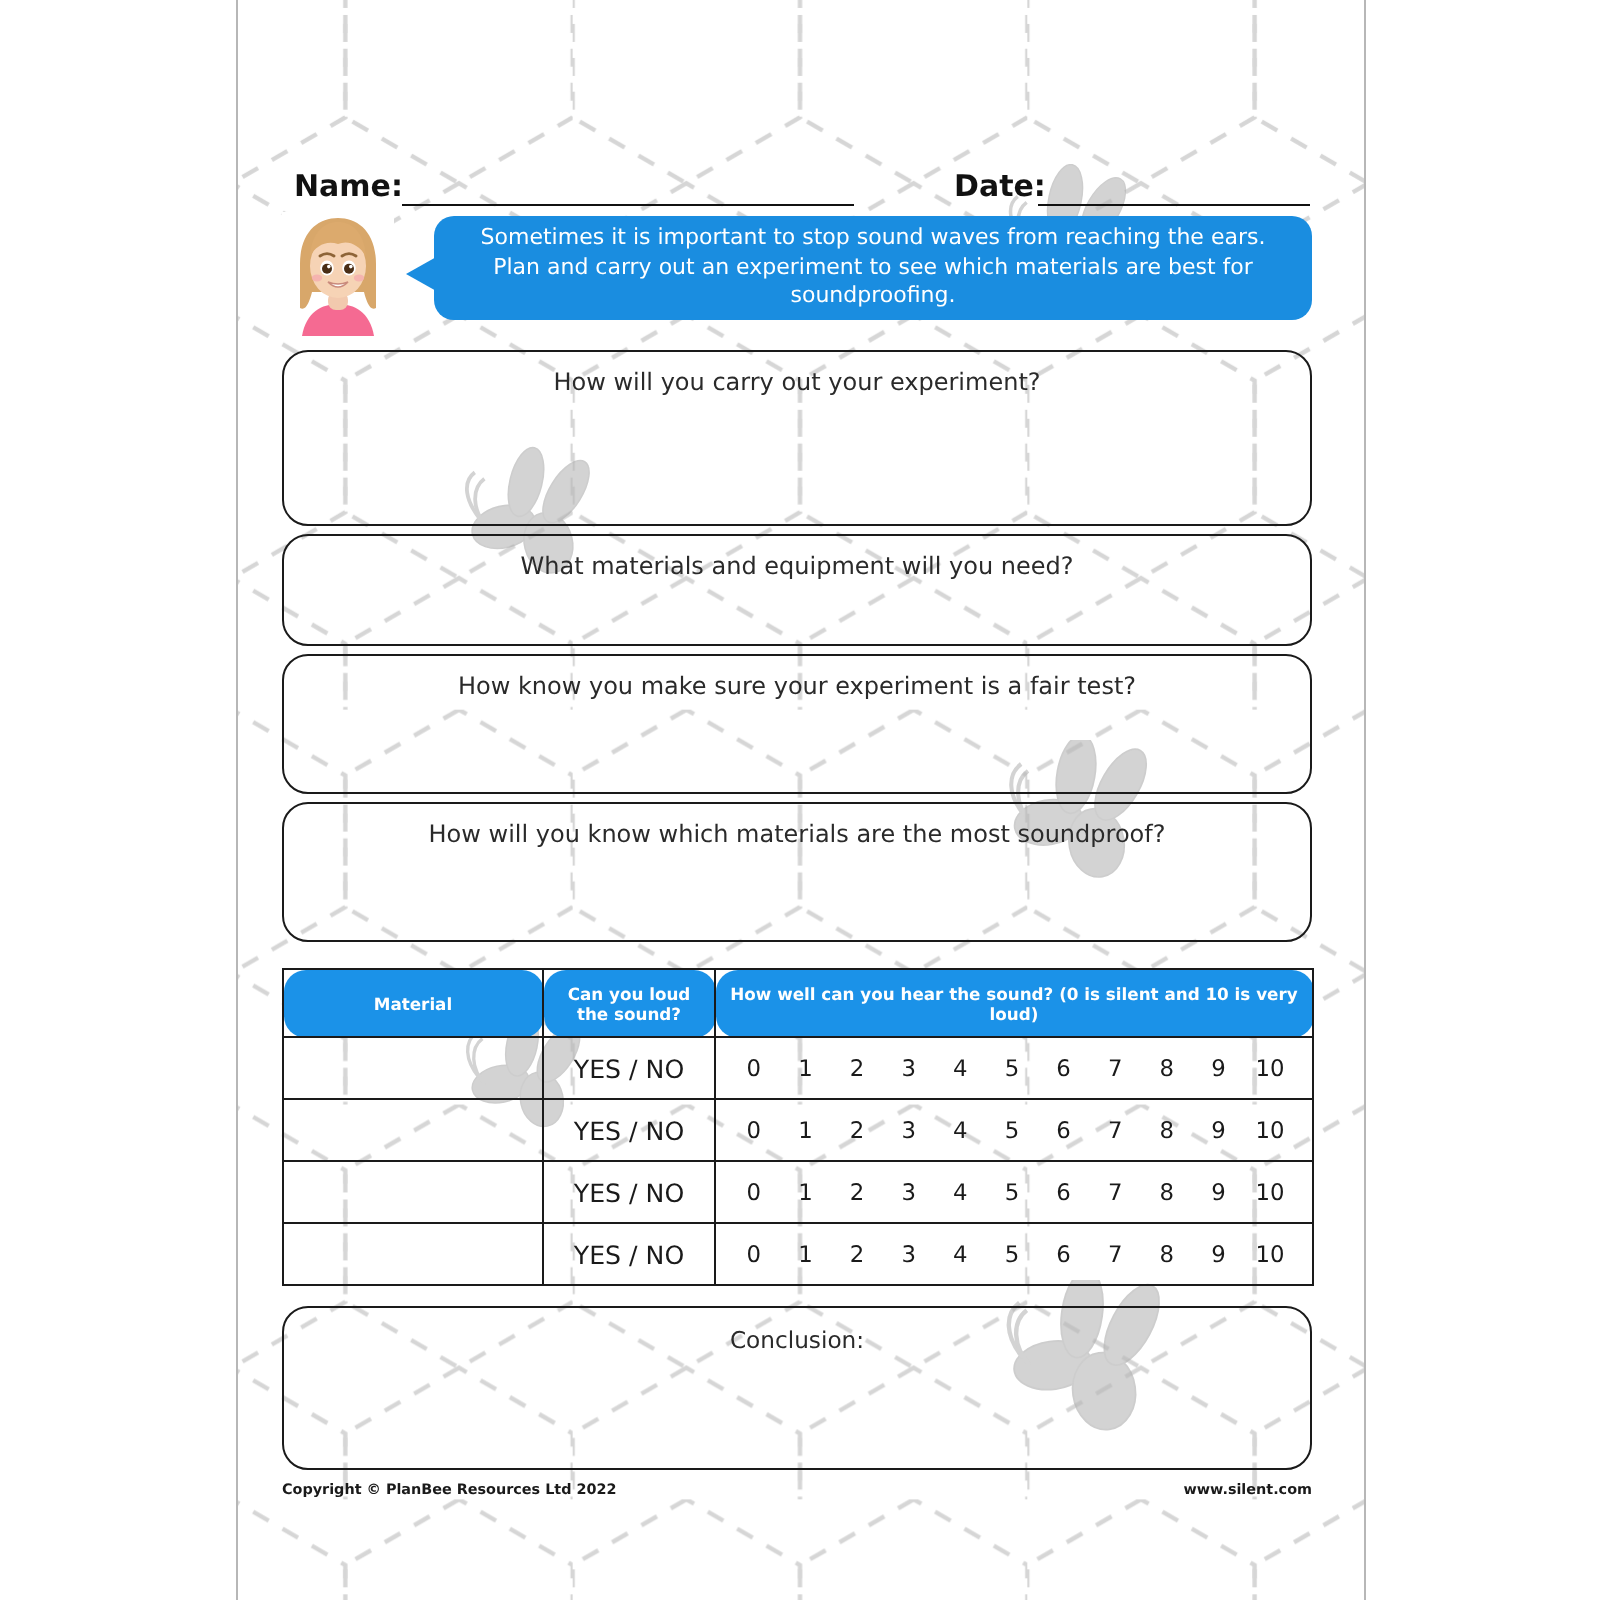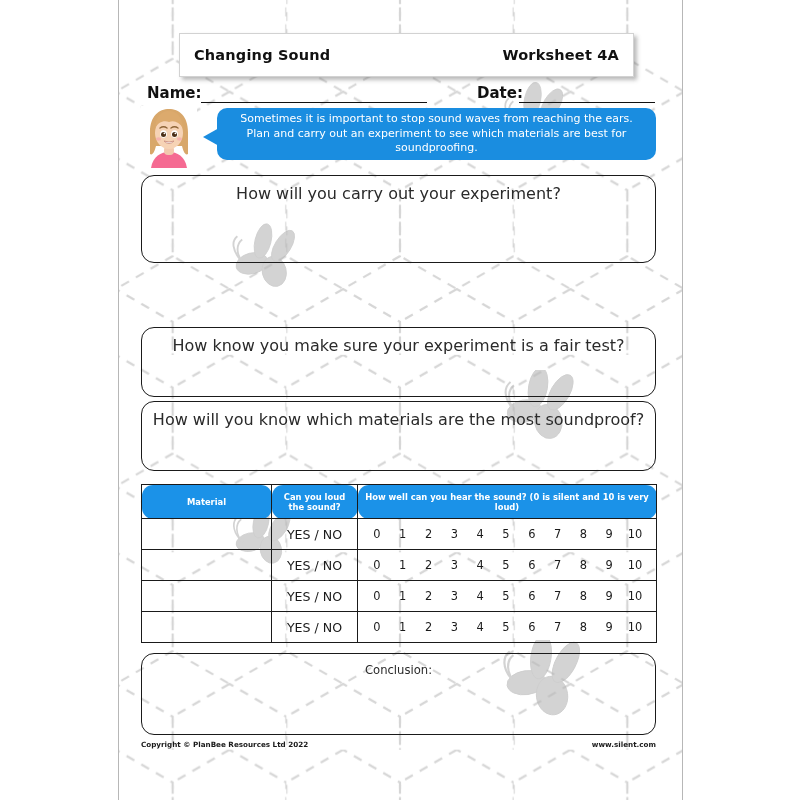--- a/index.html
+++ b/index.html
@@ -156,21 +156,21 @@
     left: 22px;
     width: 515px;
     border: 1.5px solid #1a1a1a;
     border-radius: 13px;
     background: transparent;
   }
   .qbox .qlabel {
     display: block;
     text-align: center;
     font-family: "DejaVu Sans", sans-serif;
-    font-size: 16px;
+    font-size: 12px;
     color: #2a2a2a;
     padding-top: 8px;
   }
   #qbox-0 { top: 175px; height: 88px; }
   #qbox-1 { top: 267px; height: 56px; }
   #qbox-2 { top: 327px; height: 70px; }
   #qbox-3 { top: 401px; height: 70px; }
 
   
   .rtable {
@@ -343,24 +343,20 @@
         <ellipse cx="77" cy="24" rx="11" ry="24" transform="rotate(28 77 24)"></ellipse>
       </g>
       <g fill="none" stroke="#b9b9b9" stroke-width="2.4">
         <path d="M 18 42 C 8 30 8 18 16 12"></path>
         <path d="M 22 46 C 12 36 12 22 20 16"></path>
       </g>
     </svg>
 
     <div class="content">
 
-      <div class="title-box">
-        <span class="title-left">Changing Sound</span>
-        <span class="title-right">Worksheet 4A</span>
-      </div>
 
       <div class="namedate">
         <span class="nd-label" id="nd-name-label">Name:</span>
         <span class="nd-line" id="nd-name-line"></span>
         <span class="nd-label" id="nd-date-label">Date:</span>
         <span class="nd-line" id="nd-date-line"></span>
       </div>
 
       <div class="bubble-row">
 
@@ -394,20 +390,23 @@
         </svg>
 
         <div class="bubble">
           <span class="bubble-text">Sometimes it is important to stop sound waves from reaching the ears. Plan and carry out an experiment to see which materials are best for soundproofing.</span>
         </div>
         <div class="bubble-tail"></div>
       </div>
 
       <div class="qbox" id="qbox-0">
         <span class="qlabel">How will you carry out your experiment?</span>
+      </div>
+      <div class="qbox" id="qbox-1">
+        <span class="qlabel">What materials and equipment will you need?</span>
       </div>
       <div class="qbox" id="qbox-2">
         <span class="qlabel">How know you make sure your experiment is a fair test?</span>
       </div>
       <div class="qbox" id="qbox-3">
         <span class="qlabel">How will you know which materials are the most soundproof?</span>
       </div>
 
       <table class="rtable">
         <thead>

